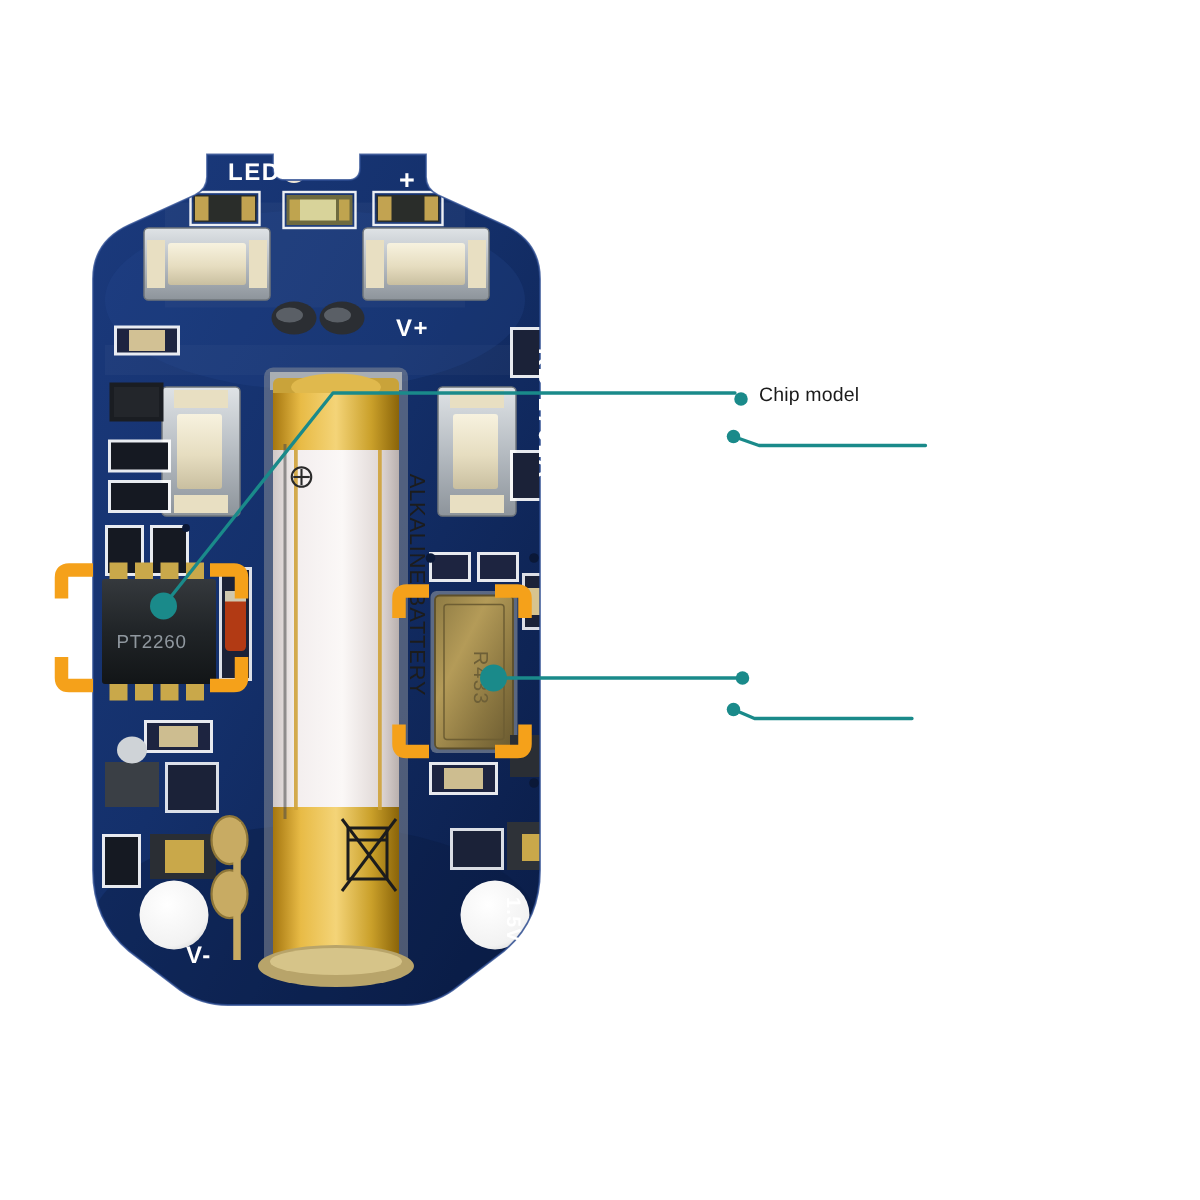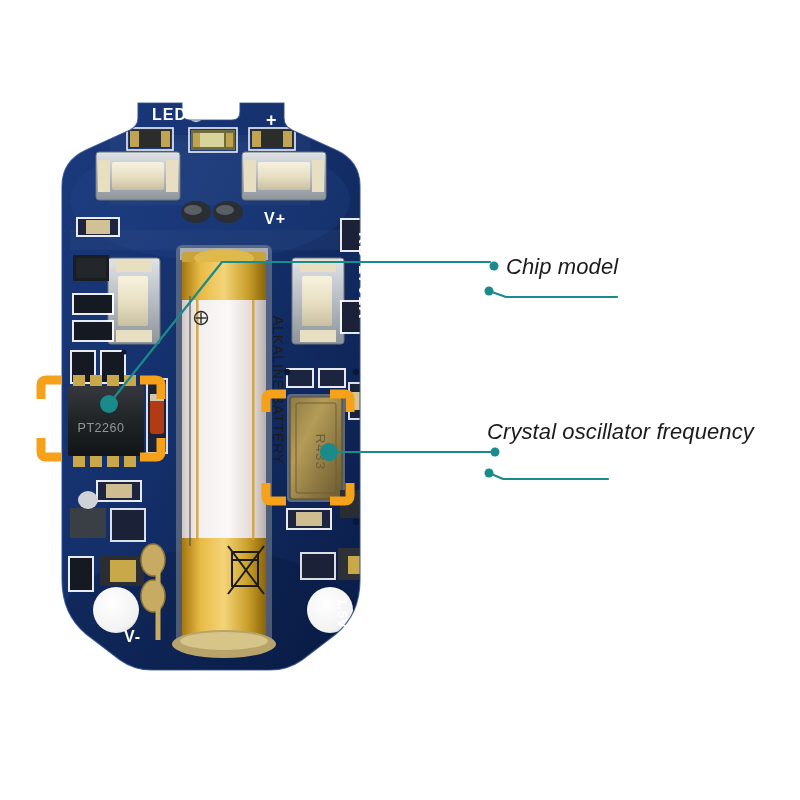--- a/index.html
+++ b/index.html
@@ -2,21 +2,21 @@
 <html><head>
 <meta charset="utf-8">
 <style>
   html,body{margin:0;padding:0;background:#ffffff;}
   body{width:800px;height:800px;position:relative;overflow:hidden;
        font-family:"Liberation Sans","DejaVu Sans",sans-serif;}
   #stage{position:absolute;left:0;top:0;width:800px;height:800px;background:#fff;}
   #board-svg{position:absolute;left:0;top:0;width:800px;height:800px;}
   .callout-label{
     position:absolute;white-space:nowrap;color:#1b1b1b;
-    font-size:22px;letter-spacing:.1px;line-height:1;font-style:italic;
+    font-size:13px;letter-spacing:.1px;line-height:1;
   }
   #label-chip{left:506px;top:256px;}
   #label-crystal{left:487px;top:421px;}
 </style>
 </head>
 <body>
 
 <div id="stage">
 
   <svg id="board-svg" viewBox="0 0 800 800" xmlns="http://www.w3.org/2000/svg">
@@ -336,15 +336,14 @@
         <circle cx="329" cy="452" r="9" fill="#1a8a8a" stroke="none"></circle>
         <circle cx="495" cy="452" r="4.5" fill="#1a8a8a" stroke="none"></circle>
         <circle cx="489" cy="473" r="4.5" fill="#1a8a8a" stroke="none"></circle>
         <path d="M489 473 L503 479 L608 479"></path>
       </g>
     </g>
   </svg>
 
   <div class="callout-label" id="label-chip">Chip model</div>
 
-  <div class="callout-label" id="label-crystal">Crystal oscillator frequency</div>
 
 </div>
 
 </body></html>

